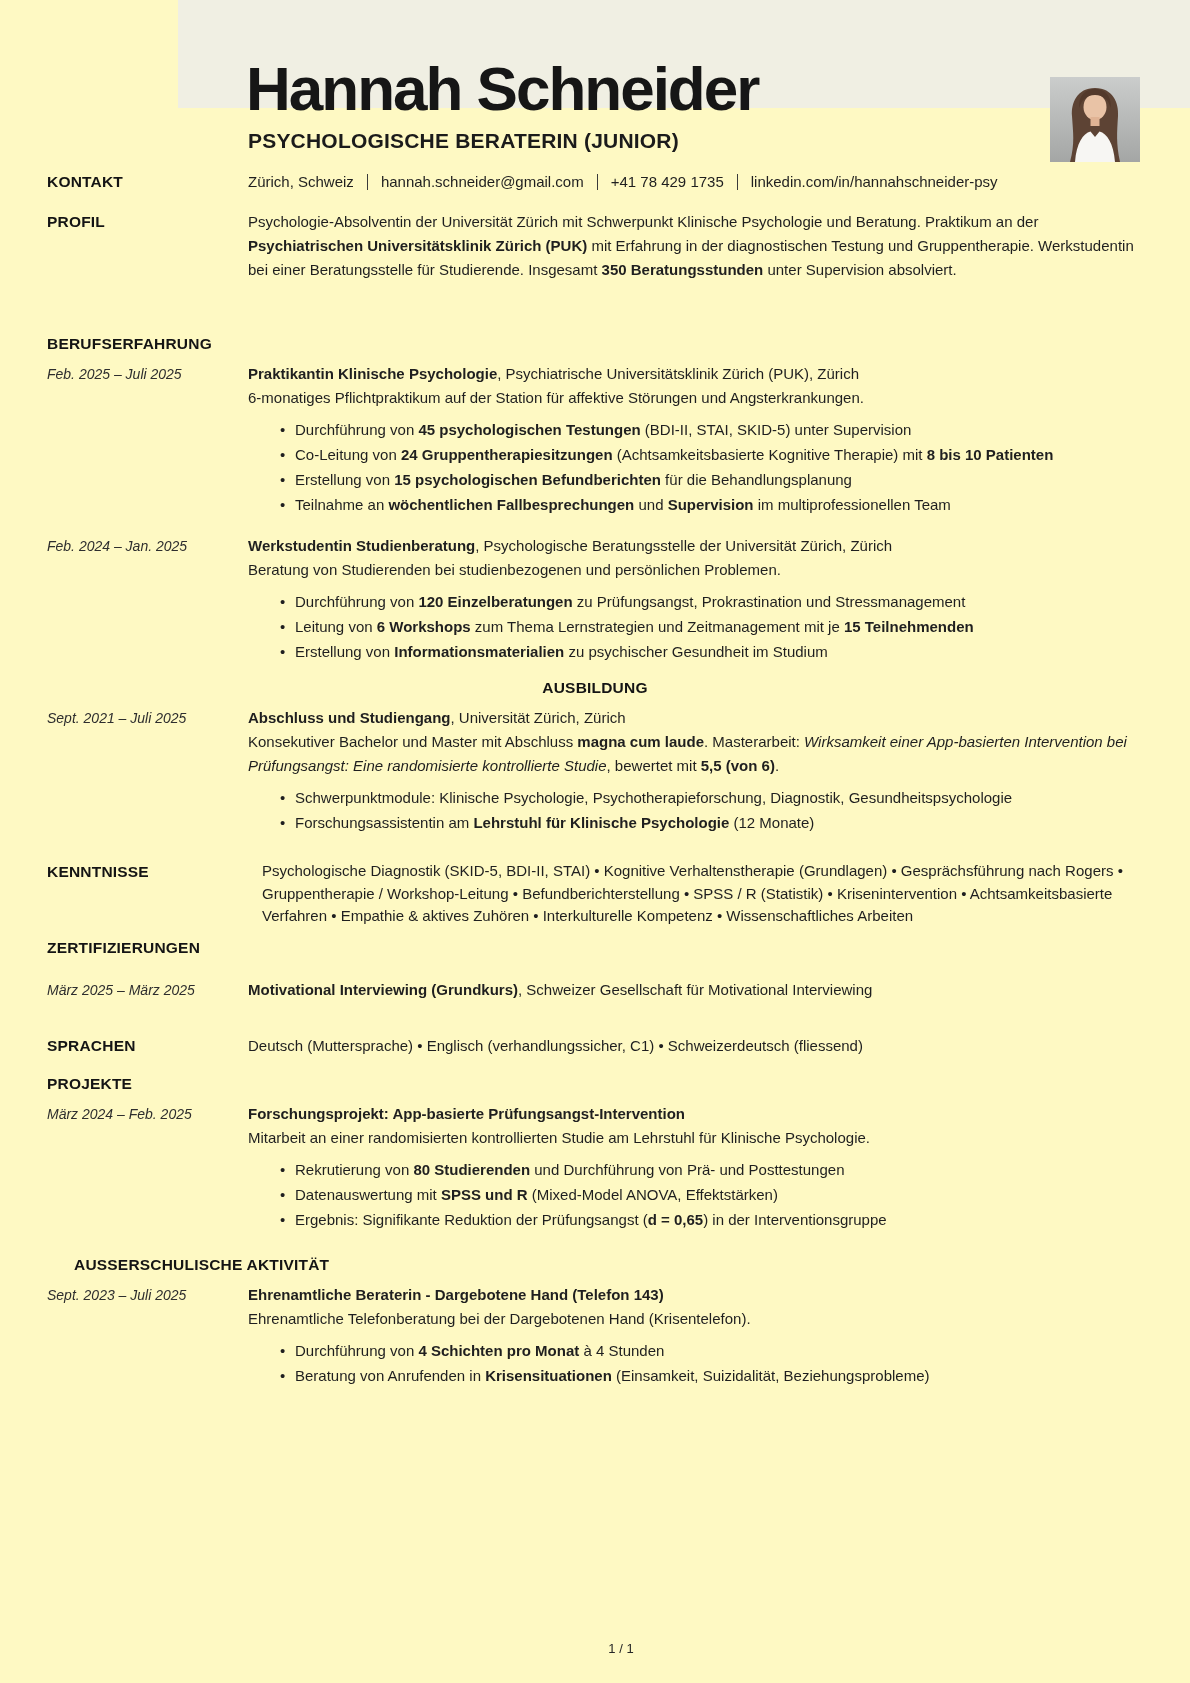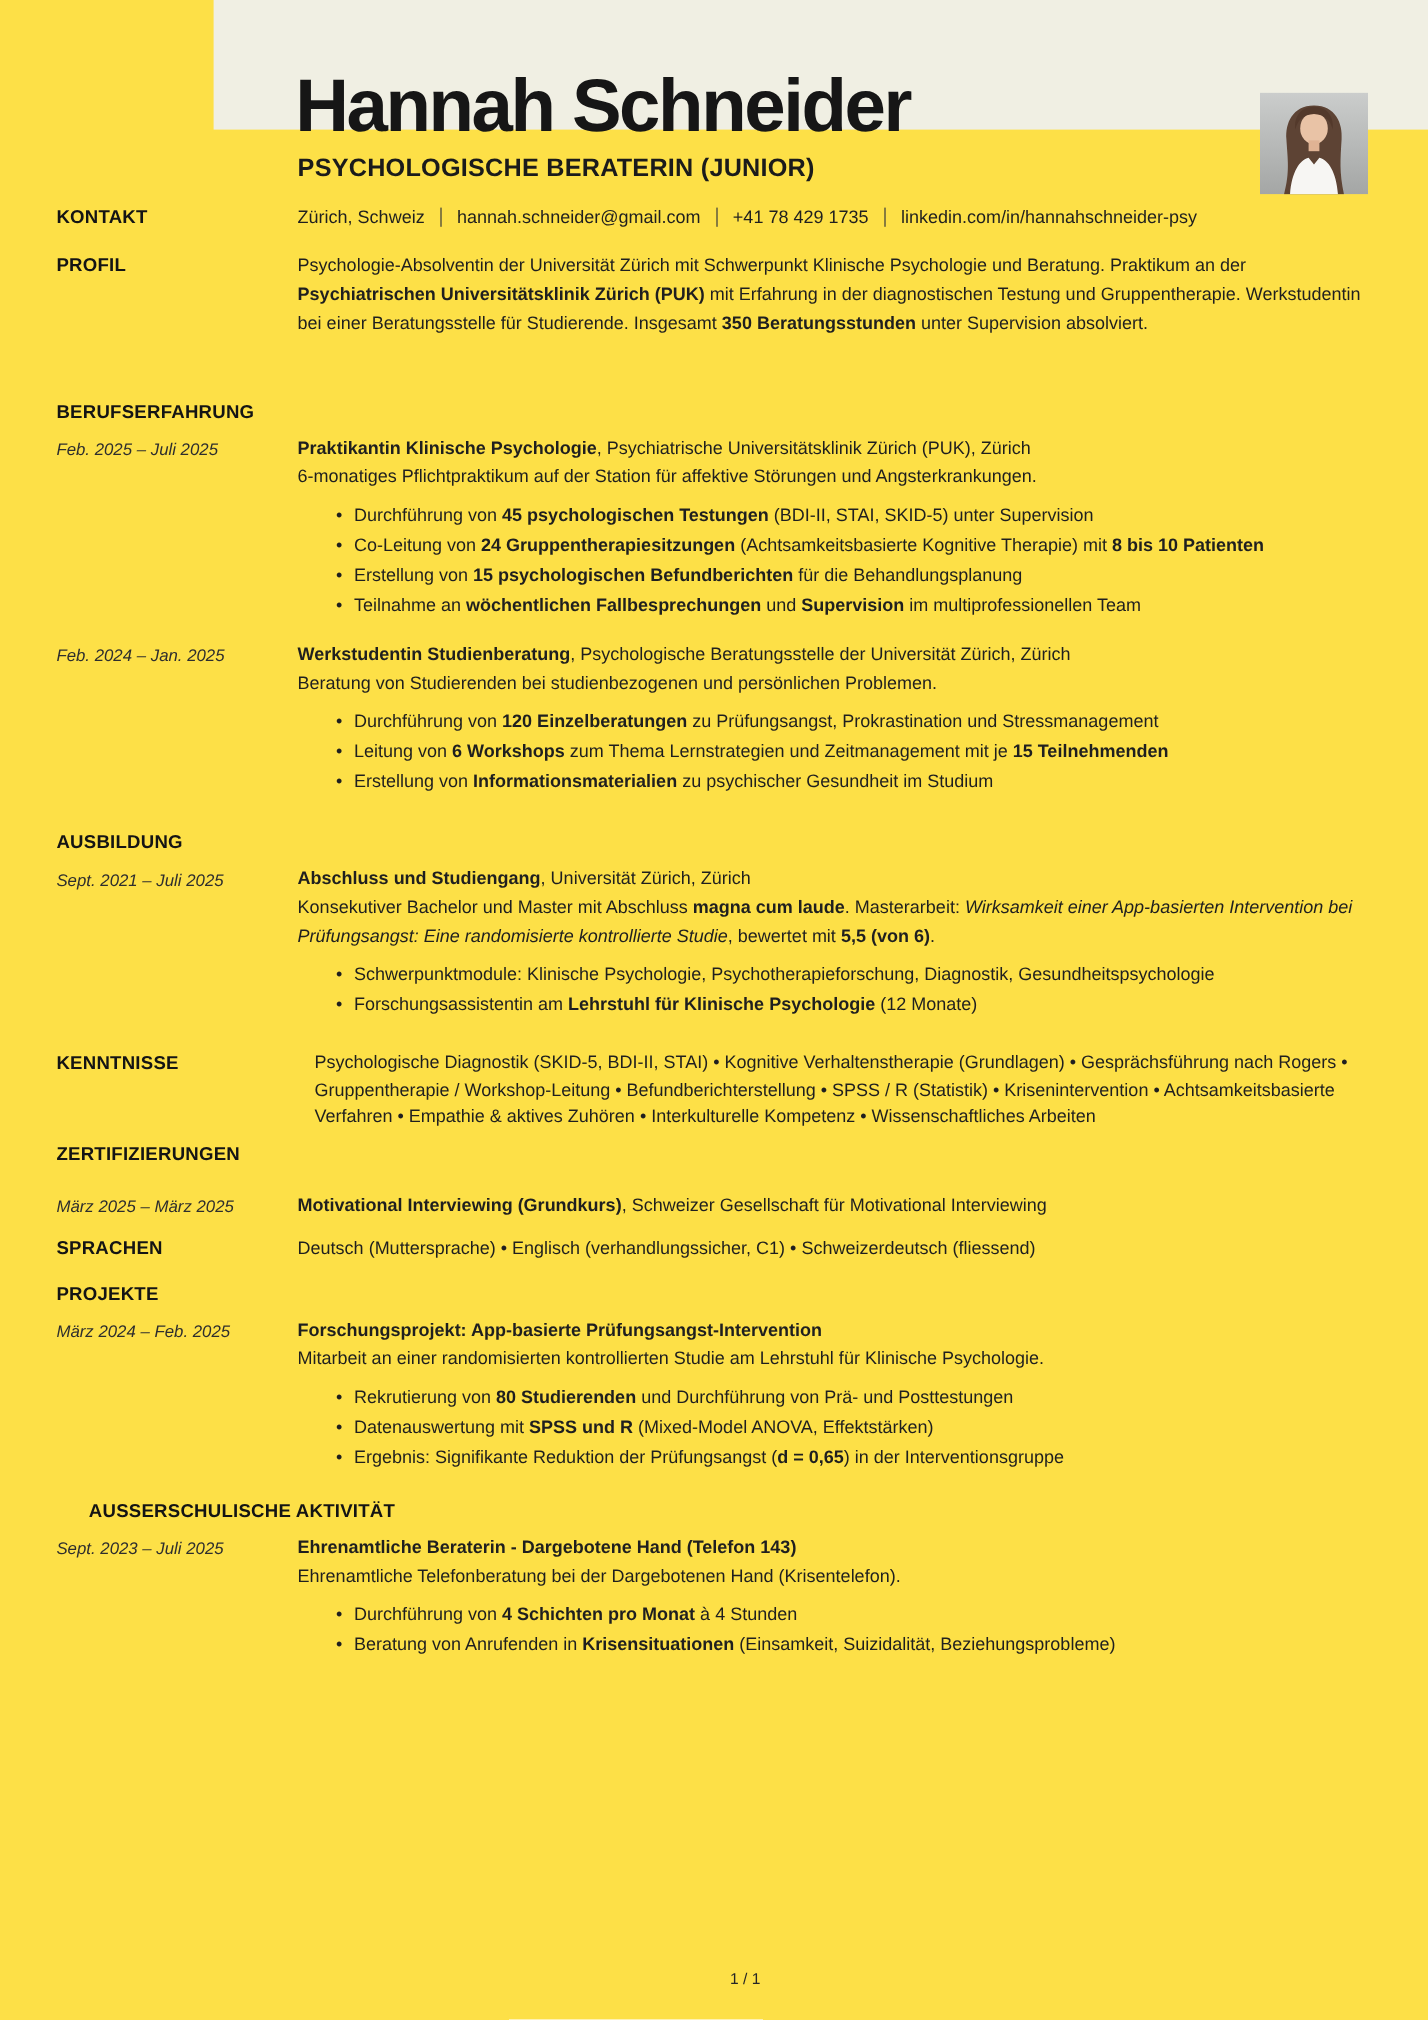--- a/index.html
+++ b/index.html
@@ -1,20 +1,20 @@
 <!DOCTYPE html>
 <html><head>
 <meta charset="utf-8">
 <style>
   html, body { margin:0; padding:0; background:#ffffff; }
   .page {
     position:relative;
     width:1190px;
     height:1683px;
-    background:#fde047;
+    background:#fef9c3;
     font-family:"Liberation Sans", sans-serif;
     color:#1f1f1f;
     overflow:hidden;
   }
   
   .band {
     position:absolute;
     left:178px; top:0;
     width:1012px; height:108px;
     background:#f0efe3;
@@ -111,25 +111,25 @@
     width:1px; height:16px;
     background:#3a3a3a;
     margin:0 13px;
     vertical-align:-3px;
   }
   
   .mt-profile   { margin-top:16px; }
   .mt-exp-head  { margin-top:52px; }
   .mt-entry1    { margin-top:8px; }
   .mt-entry2    { margin-top:16px; }
-  .mt-edu-head  { margin-top:28px; }
+  .mt-edu-head  { margin-top:13px;text-align:center; }
   .mt-skills    { margin-top:24px;gap:14px; }
   .mt-cert-head { margin-top:10px; }
   .mt-cert      { margin-top:20px; }
-  .mt-lang      { margin-top:12px; }
+  .mt-lang      { margin-top:32px; }
   .mt-proj-head { margin-top:16px; }
   .mt-extra-head{ margin-top:22px;margin-left:27px; }
   
   .footer {
     position:absolute;
     left:0; top:1641px;
     width:100%;
     text-align:center;
     font-size:13px;
     color:#262626;

